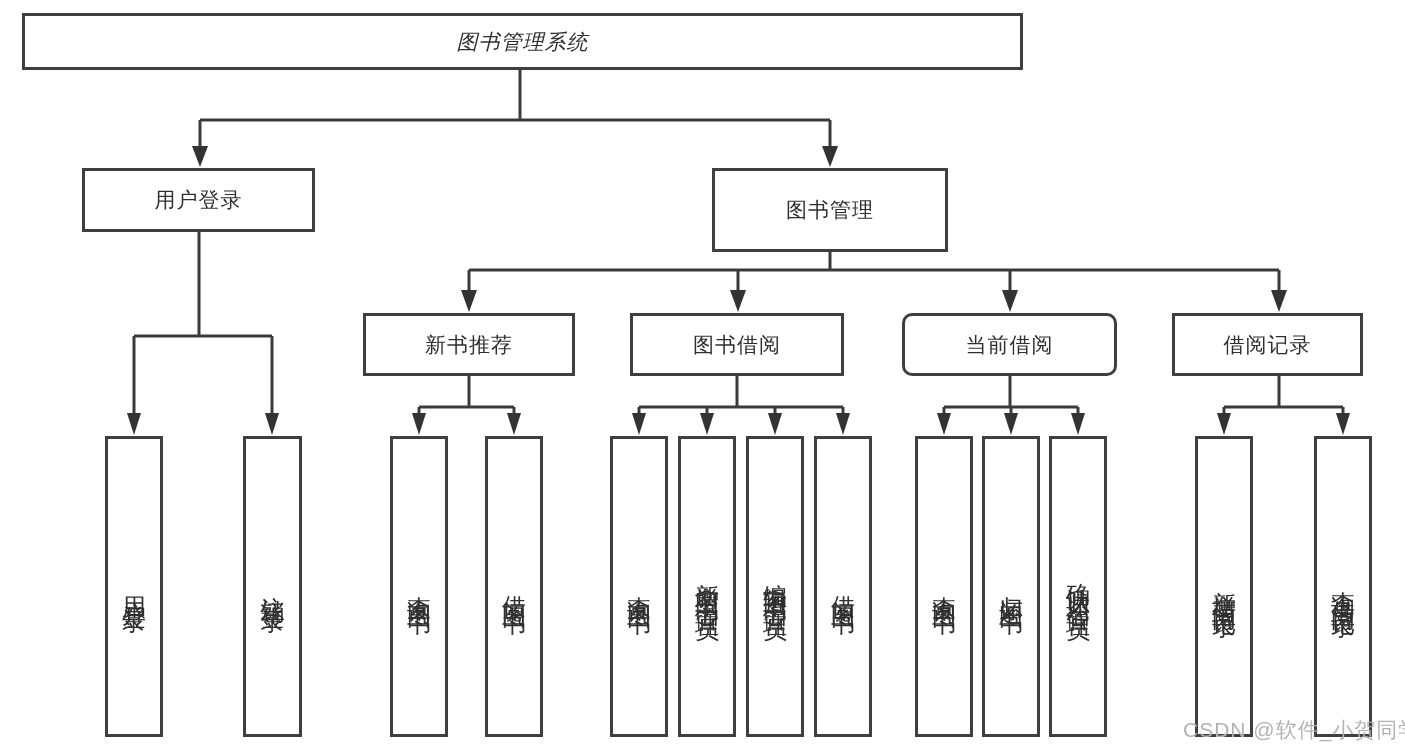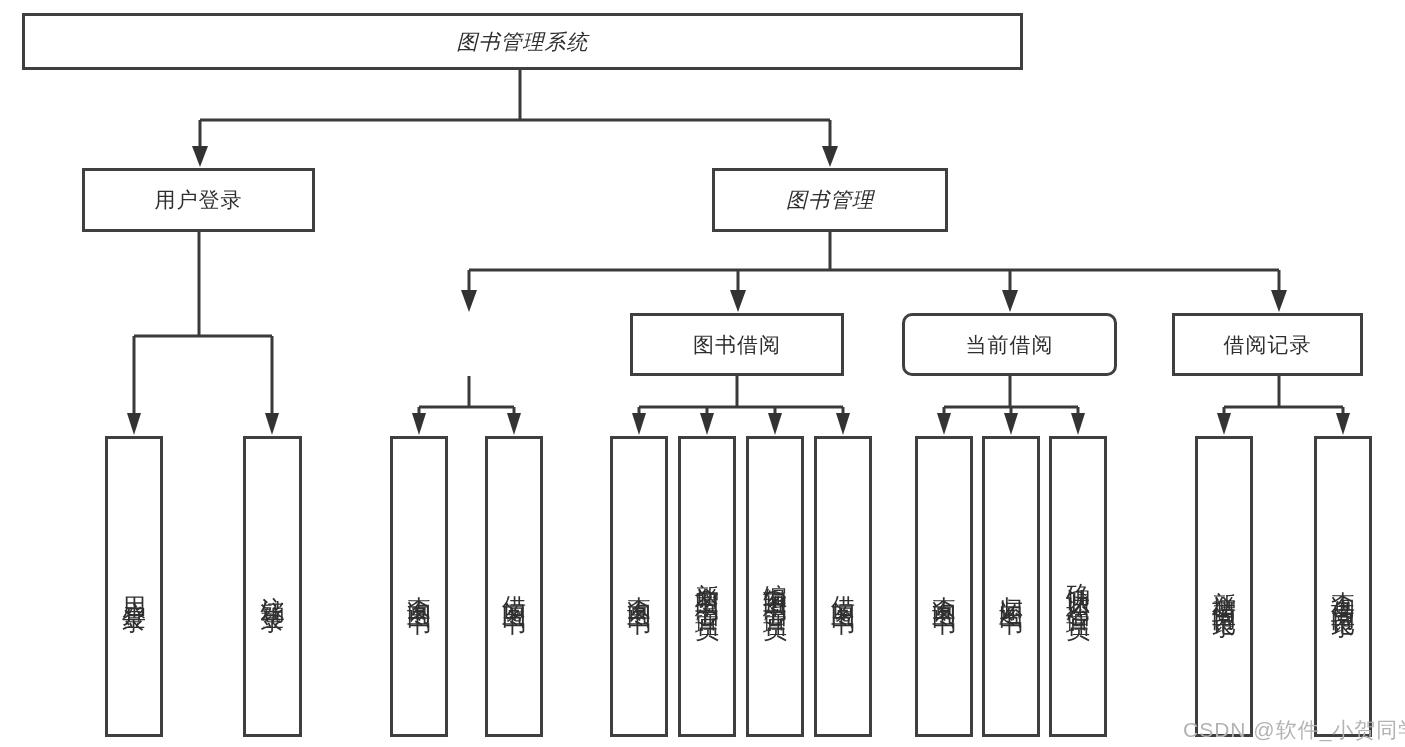--- a/index.html
+++ b/index.html
@@ -43,21 +43,21 @@
     text-orientation: mixed;
     font-size: 24px;
     letter-spacing: 5px;
     line-height: 1;
     white-space: nowrap;
   }
   
   .n-root   { left: 22px;  top: 13px;  width: 1001px; height: 57px; font-style: italic; }
   
   .n-l2-0   { left: 82px;  top: 168px; width: 233px; height: 64px; }
-  .n-l2-1   { left: 712px; top: 168px; width: 236px; height: 64px; font-style: italic; }
+  .n-l2-1   { left: 712px; top: 168px; width: 236px; height: 84px; }
   
   .n-l3-0   { left: 363px;  top: 313px; width: 212px; height: 63px; }
   .n-l3-1   { left: 630px;  top: 313px; width: 214px; height: 63px; }
   .n-l3-2   { left: 902px;  top: 313px; width: 215px; height: 63px; border-radius: 10px; }
   .n-l3-3   { left: 1172px; top: 313px; width: 191px; height: 63px; }
   
   .vnode { top: 436px; height: 301px; width: 58px; }
   .n-login-0   { left: 105px; }
   .n-login-1   { left: 243px; width: 59px; }
   .n-new-0     { left: 390px; }
@@ -162,20 +162,23 @@
     <span>图书管理系统</span>
   </div>
 
   <div class="node hnode n-l2-0">
     <span>用户登录</span>
   </div>
   <div class="node hnode n-l2-1">
     <span>图书管理</span>
   </div>
 
+  <div class="node hnode n-l3-0">
+    <span>新书推荐</span>
+  </div>
   <div class="node hnode n-l3-1">
     <span>图书借阅</span>
   </div>
   <div class="node hnode n-l3-2">
     <span>当前借阅</span>
   </div>
   <div class="node hnode n-l3-3">
     <span>借阅记录</span>
   </div>
 

